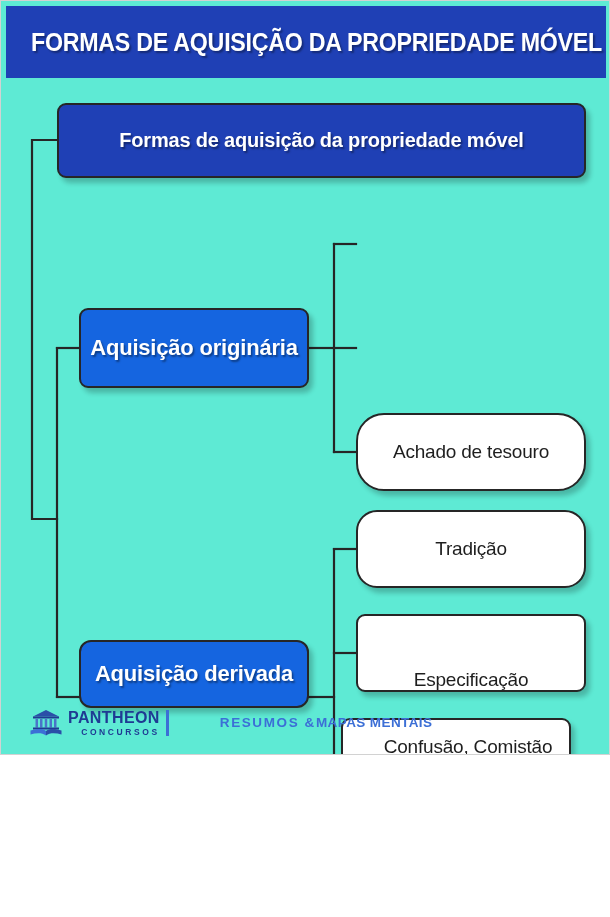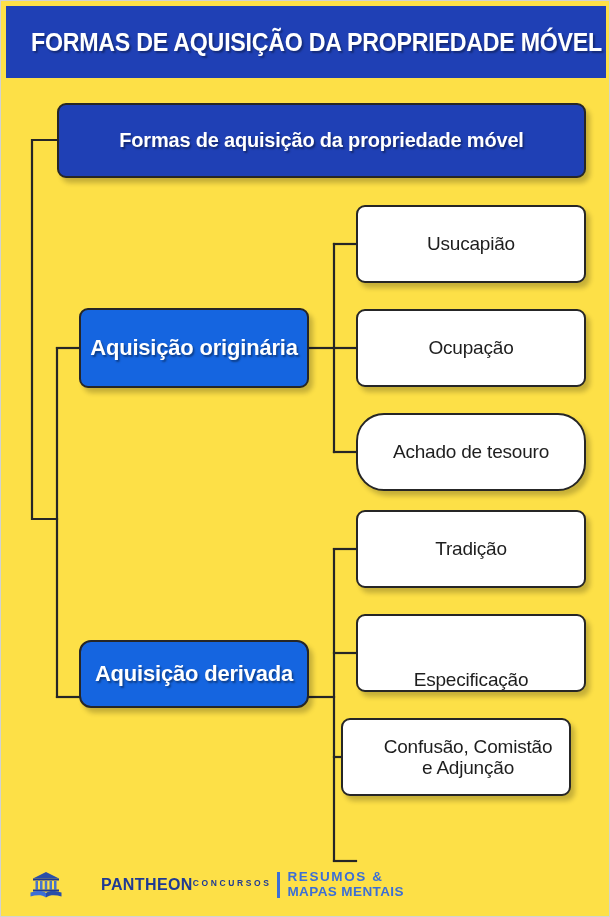--- a/index.html
+++ b/index.html
@@ -8,23 +8,23 @@
     padding: 0;
     background: #ffffff;
   }
   body {
     font-family: "Liberation Sans", "DejaVu Sans", sans-serif;
   }
 
   .mindmap {
     position: relative;
     width: 610px;
-    height: 917px;
+    height: 755px;
     box-sizing: border-box;
-    background: #fde047;
+    background: #5eead4;
     border: 1px solid #d2d2d2;
     overflow: hidden;
   }
 
   
   .header-bar {
     position: absolute;
     left: 5px;
     top: 5px;
     width: 600px;
@@ -124,24 +124,23 @@
     height: 28px;
     margin-right: 5px;
     flex: none;
   }
   .logo-wordmark {
     display: flex;
     align-items: center;
   }
   .logo-left {
     display: flex;
-    flex-direction: row;
-    align-items: flex-start;
+    flex-direction: column;
+    align-items: flex-end;
     line-height: 1;
-    margin-left: 33px;
   }
   .logo-pantheon {
     color: #1f3a93;
     font-size: 16px;
     font-weight: bold;
     letter-spacing: 0.4px;
     font-family: "Liberation Sans", sans-serif;
   }
   .logo-concursos {
     color: #1f3a93;
@@ -152,22 +151,23 @@
     font-family: "Liberation Sans", sans-serif;
   }
   .logo-divider {
     width: 3px;
     height: 26px;
     background: #3c6fd6;
     margin: 0 7px 0 6px;
   }
   .logo-right {
     display: flex;
-    flex-direction: column;
+    flex-direction: row;
     line-height: 1.08;
+    margin-left: 44px;
   }
   .logo-resumos {
     color: #3c6fd6;
     font-size: 13.5px;
     font-weight: bold;
     letter-spacing: 1.6px;
     font-family: "Liberation Sans", sans-serif;
   }
   .logo-mapas {
     color: #3c6fd6;
@@ -214,37 +214,31 @@
     </svg>
 
     <div class="node root" style="left:56px; top:25px; width:529px; height:75px;">
       <span class="label">Formas de aquisição da propriedade móvel</span>
     </div>
 
     <div class="node branch" style="left:78px; top:230px; width:230px; height:80px;">
       <span class="label">Aquisição originária</span>
     </div>
 
-    <div class="node leaf" style="left:355px; top:127px; width:230px; height:78px;">
-      <span class="label">Usucapião</span>
-    </div>
-
-    <div class="node leaf" style="left:355px; top:231px; width:230px; height:78px;">
-      <span class="label">Ocupação</span>
-    </div>
+
 
     <div class="node leaf" style="left:355px; top:335px; width:230px; height:78px;border-radius:28px;">
       <span class="label">Achado de tesouro</span>
     </div>
 
     <div class="node branch" style="left:78px; top:562px; width:230px; height:68px;border-radius:12px;">
       <span class="label">Aquisição derivada</span>
     </div>
 
-    <div class="node leaf" style="left:355px; top:432px; width:230px; height:78px;">
+    <div class="node leaf" style="left:355px; top:432px; width:230px; height:78px;border-radius:21px;">
       <span class="label">Tradição</span>
     </div>
 
     <div class="node leaf" style="left:355px; top:536px; width:230px; height:78px;align-items:flex-end;">
       <span class="label">Especificação</span>
     </div>
 
     <div class="node leaf" style="left:340px; top:640px; width:230px; height:78px;padding-left:24px;">
       <span class="label">Confusão, Comistão e Adjunção</span>
     </div>

